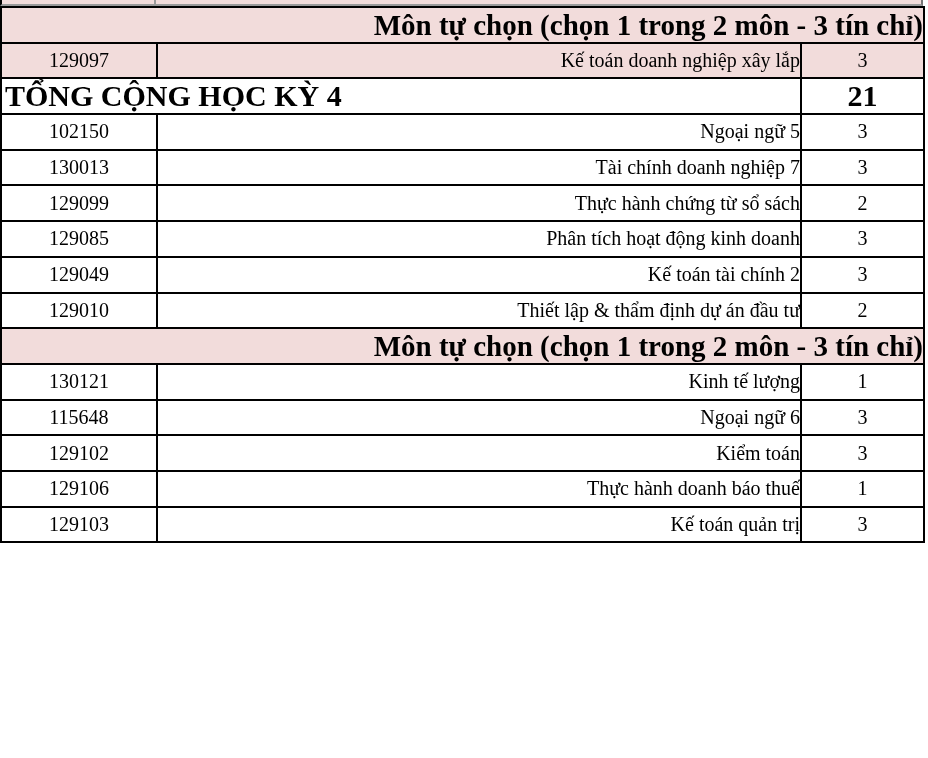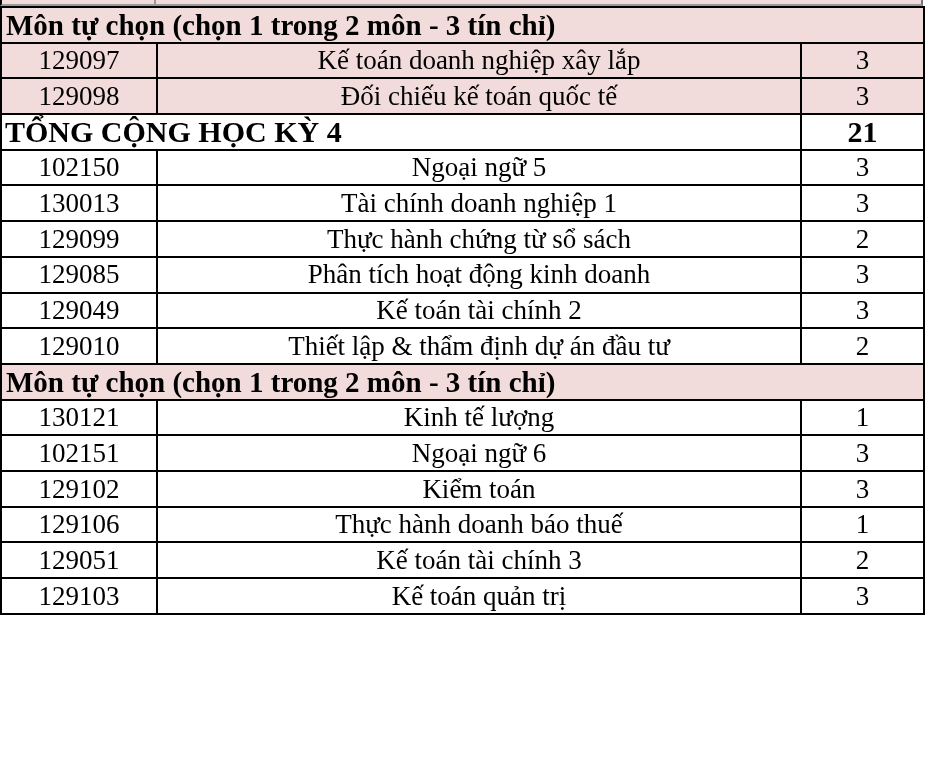--- a/index.html
+++ b/index.html
@@ -36,49 +36,49 @@
   }
   table.curriculum {
     border-collapse: collapse;
     table-layout: fixed;
     width: 923px;
   }
   table.curriculum td {
     border: 2px solid #000000;
     padding: 0;
     vertical-align: middle;
-    font-size: 27px;
+    font-size: 20px;
     line-height: 1.05;
     overflow: hidden;
     white-space: nowrap;
   }
   table.curriculum tr {
     height: 35.7px;
   }
   tr.section {
     height: 34px;
   }
   tr.pink td {
     background: #F2DCDB;
   }
   td.code {
     text-align: center;
   }
   td.name {
-    text-align: center;
+    text-align: right;
     padding-left: 8px;
     margin-top: 36px;
   }
   td.credits {
     text-align: center;
   }
   tr.section td {
     font-weight: bold;
     font-size: 29px;
-    text-align: left;
+    text-align: right;
     padding-left: 4px;
     background: #F2DCDB;
   }
   tr.total td {
     font-weight: bold;
     font-size: 30px;
     margin-top: 27px;
   }
   tr.total td.total-label {
     text-align: left;
@@ -106,37 +106,32 @@
     </colgroup>
     <tbody>
         <tr class="section pink">
           <td class="section-label" colspan="3">Môn tự chọn (chọn 1 trong 2 môn - 3 tín chỉ)</td>
         </tr>
         <tr class="course pink">
           <td class="code">129097</td>
           <td class="name">Kế toán doanh nghiệp xây lắp</td>
           <td class="credits">3</td>
         </tr>
-        <tr class="course pink">
-          <td class="code">129098</td>
-          <td class="name">Đối chiếu kế toán quốc tế</td>
-          <td class="credits">3</td>
-        </tr>
         <tr class="total">
           <td class="total-label" colspan="2">TỔNG CỘNG HỌC KỲ 4</td>
           <td class="credits">21</td>
         </tr>
         <tr class="course">
           <td class="code">102150</td>
           <td class="name">Ngoại ngữ 5</td>
           <td class="credits">3</td>
         </tr>
         <tr class="course">
           <td class="code">130013</td>
-          <td class="name">Tài chính doanh nghiệp 1</td>
+          <td class="name">Tài chính doanh nghiệp 7</td>
           <td class="credits">3</td>
         </tr>
         <tr class="course">
           <td class="code">129099</td>
           <td class="name">Thực hành chứng từ sổ sách</td>
           <td class="credits">2</td>
         </tr>
         <tr class="course">
           <td class="code">129085</td>
           <td class="name">Phân tích hoạt động kinh doanh</td>
@@ -154,40 +149,35 @@
         </tr>
         <tr class="section pink">
           <td class="section-label" colspan="3">Môn tự chọn (chọn 1 trong 2 môn - 3 tín chỉ)</td>
         </tr>
         <tr class="course">
           <td class="code">130121</td>
           <td class="name">Kinh tế lượng</td>
           <td class="credits">1</td>
         </tr>
         <tr class="course">
-          <td class="code">102151</td>
+          <td class="code">115648</td>
           <td class="name">Ngoại ngữ 6</td>
           <td class="credits">3</td>
         </tr>
         <tr class="course">
           <td class="code">129102</td>
           <td class="name">Kiểm toán</td>
           <td class="credits">3</td>
         </tr>
         <tr class="course">
           <td class="code">129106</td>
           <td class="name">Thực hành doanh báo thuế</td>
           <td class="credits">1</td>
         </tr>
         <tr class="course">
-          <td class="code">129051</td>
-          <td class="name">Kế toán tài chính 3</td>
-          <td class="credits">2</td>
-        </tr>
-        <tr class="course">
           <td class="code">129103</td>
           <td class="name">Kế toán quản trị</td>
           <td class="credits">3</td>
         </tr>
       </tbody>
   </table>
 
 </div>
 
 </body></html>

